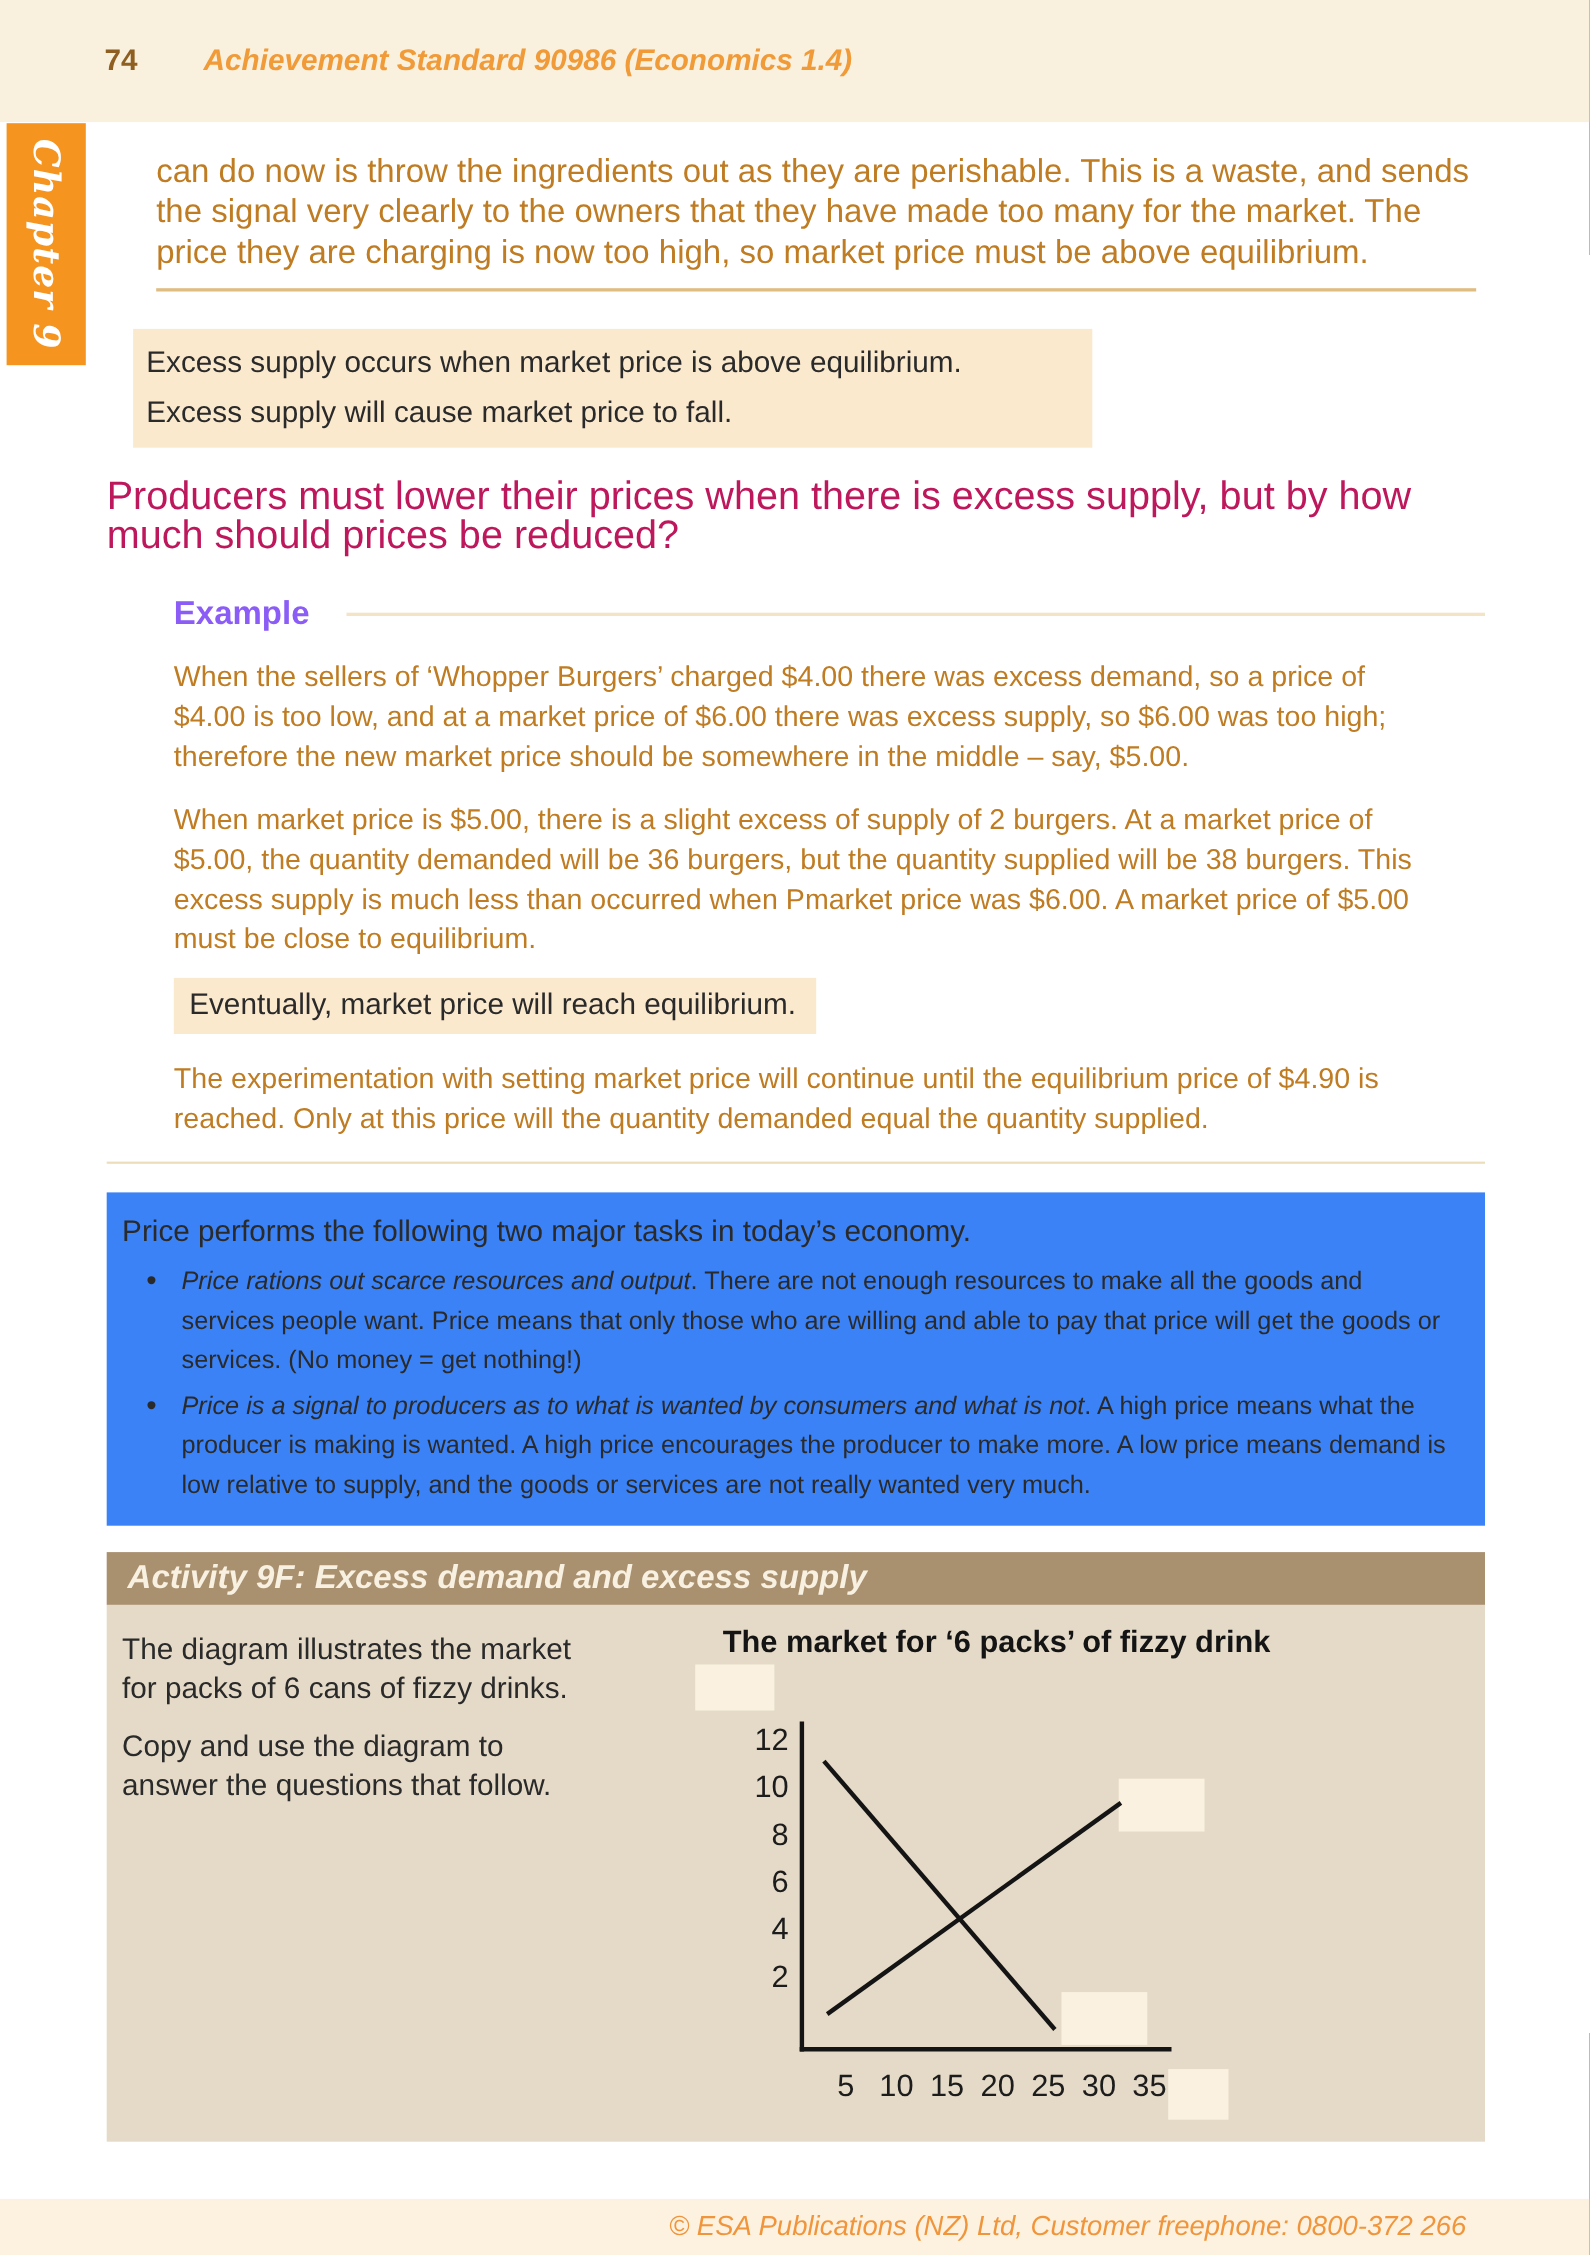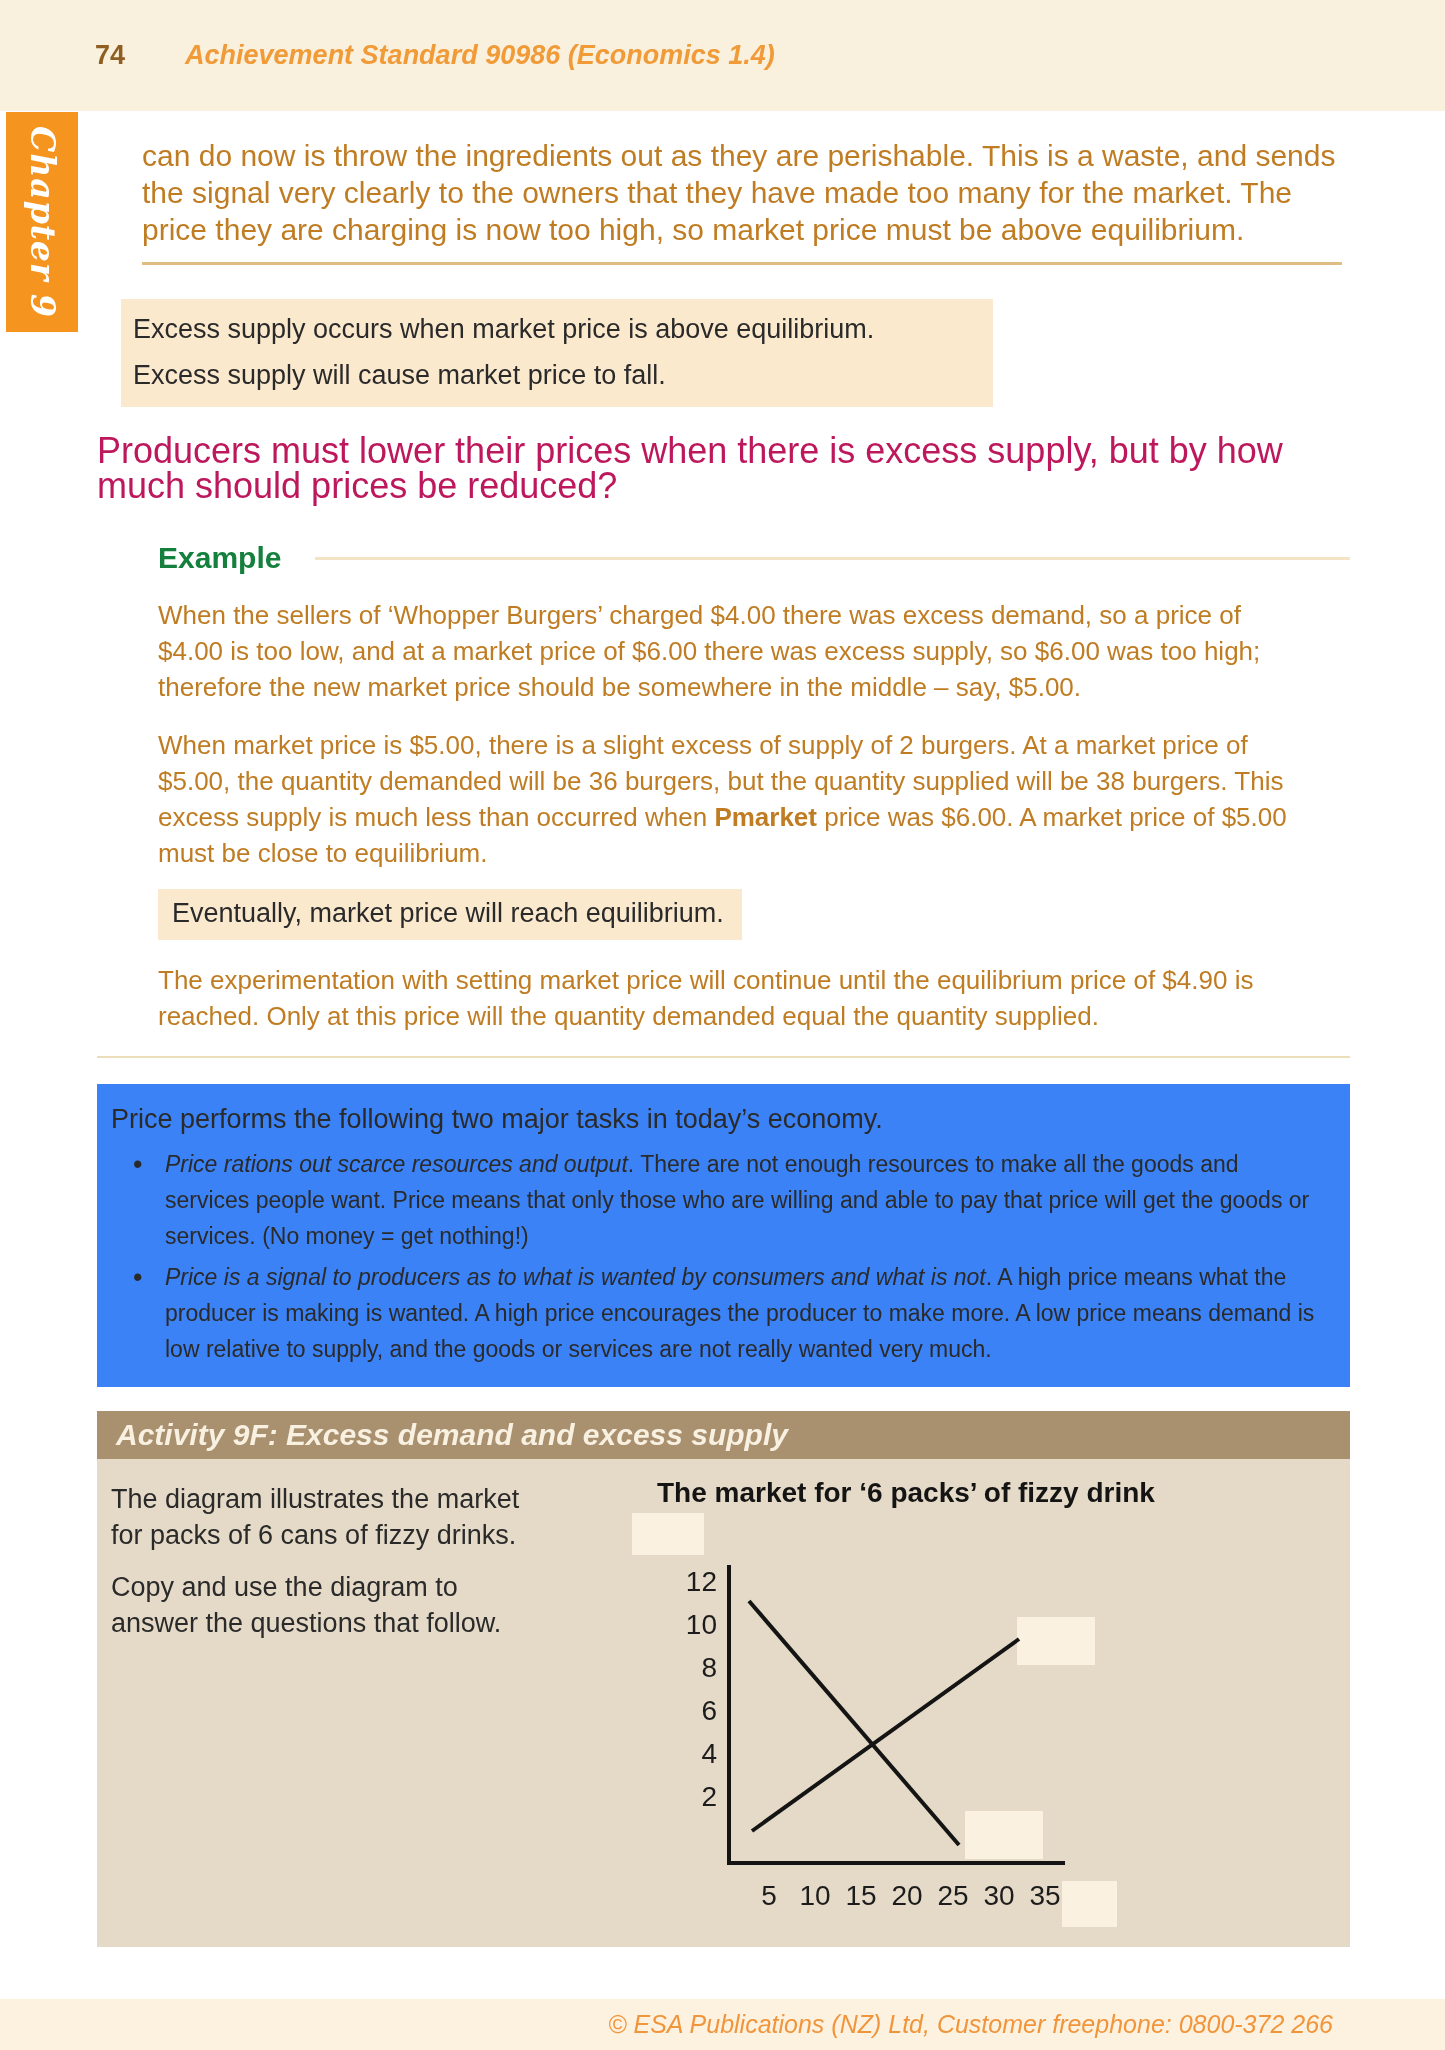--- a/index.html
+++ b/index.html
@@ -43,25 +43,25 @@
     margin-top:34px; width:872px; background:#FBE9CE;
     padding:14px 12px 16px 12px;
     margin-left:24px;
   }
   .keybox .kline { color:#2A2A2A; font-size:27px; line-height:32px; }
   .keybox .kline + .kline { margin-top:14px; }
 
   .producers { margin-top:26px; max-width:1250px; color:#be185d; font-size:36px; line-height:35px; }
 
   .example-head-row { display:flex; align-items:center; margin:38px 0 0 61px; }
-  .example-head { color:#15803d; font-size:30px; font-weight:bold; }
+  .example-head { color:#8b5cf6; font-size:30px; font-weight:bold; }
   .example-rule { flex:1; height:3px; background:#F3E4C5; margin-left:34px; }
 
   .example-p { margin:22px 0 0 61px; max-width:1150px; color:#BF7C22; font-size:26px; line-height:36px; }
-  .example-p .b { font-weight:bold; }
+  .example-p .b { font-weight:normal; }
 
   .keybox2 {
     display:inline-block; margin:18px 0 0 61px; background:#FBE9CE;
     padding:9px 18px 11px 14px; color:#2A2A2A; font-size:27px;
   }
 
   .divider { margin-top:22px; height:2px; background:#EDDEBB; }
 
   .tasksbox {
     margin-top:26px; background:#3b82f6;

